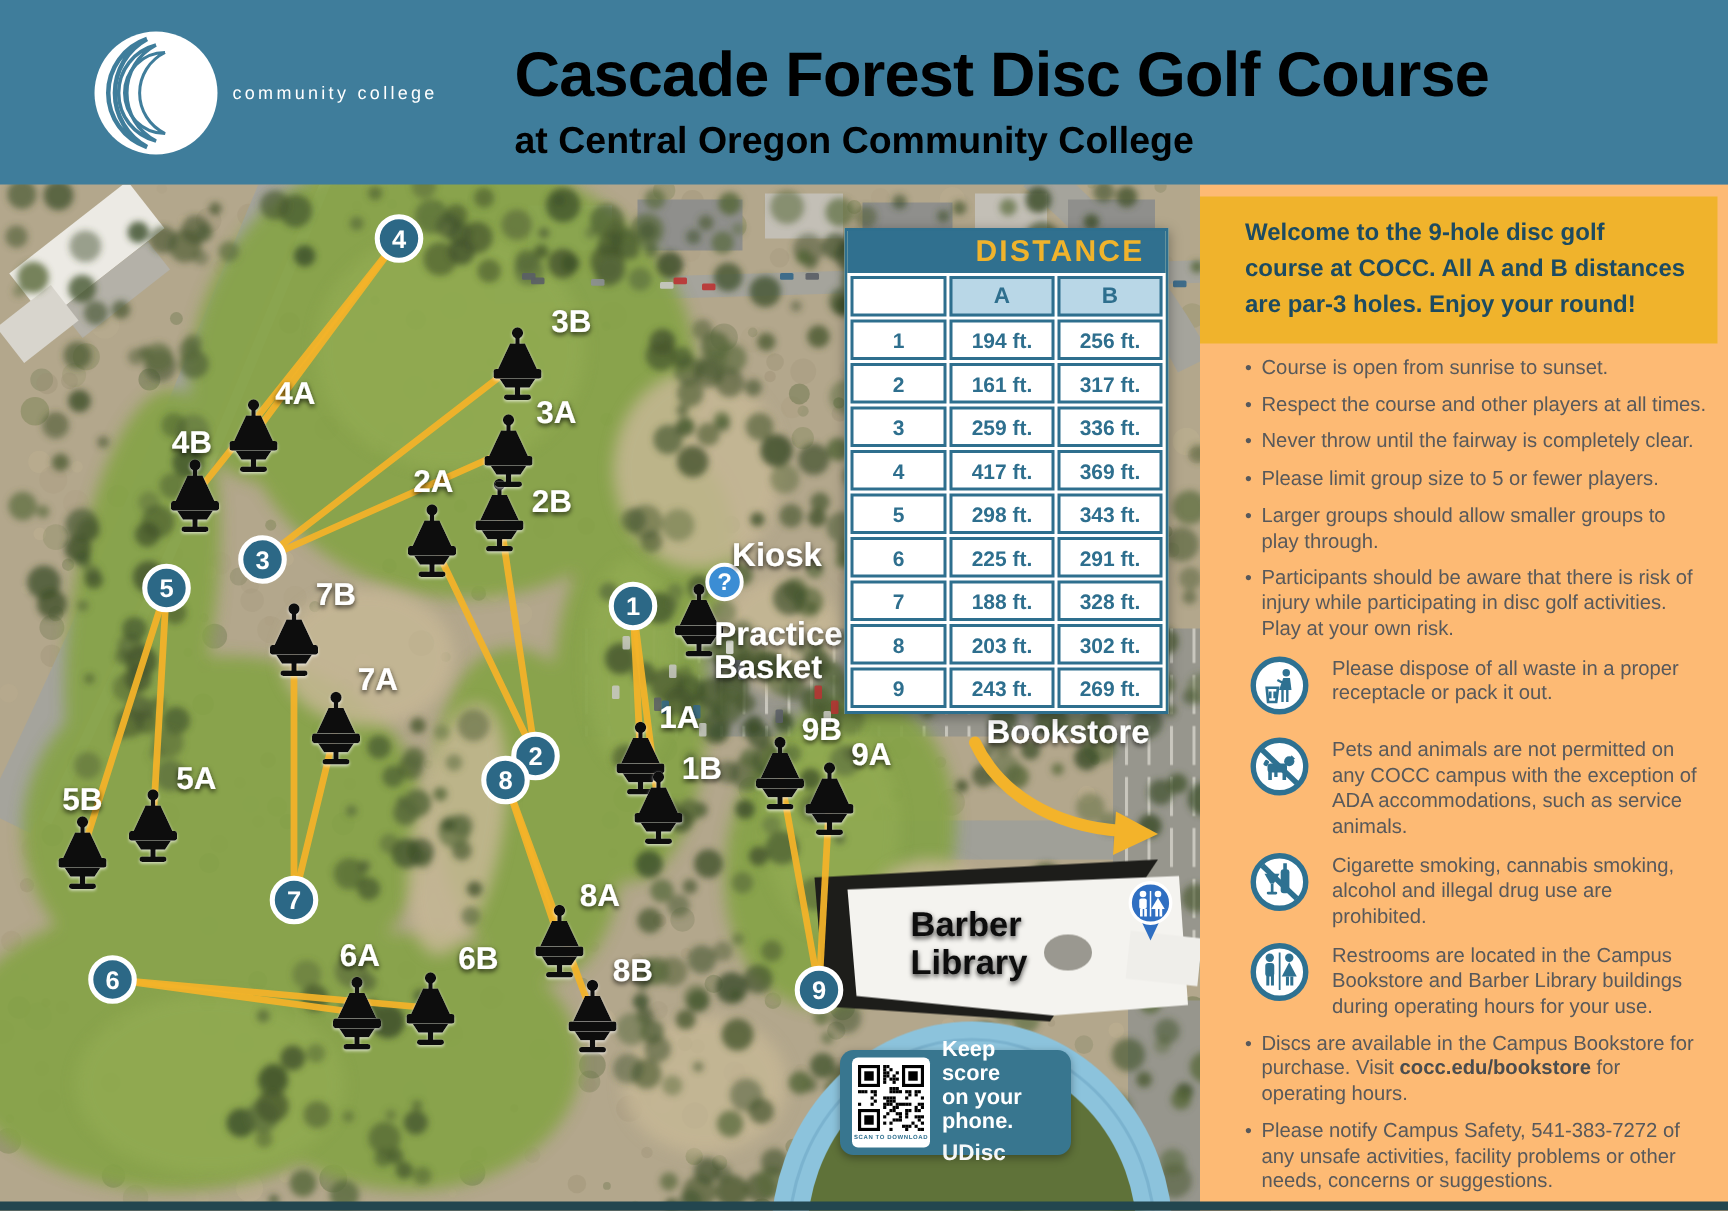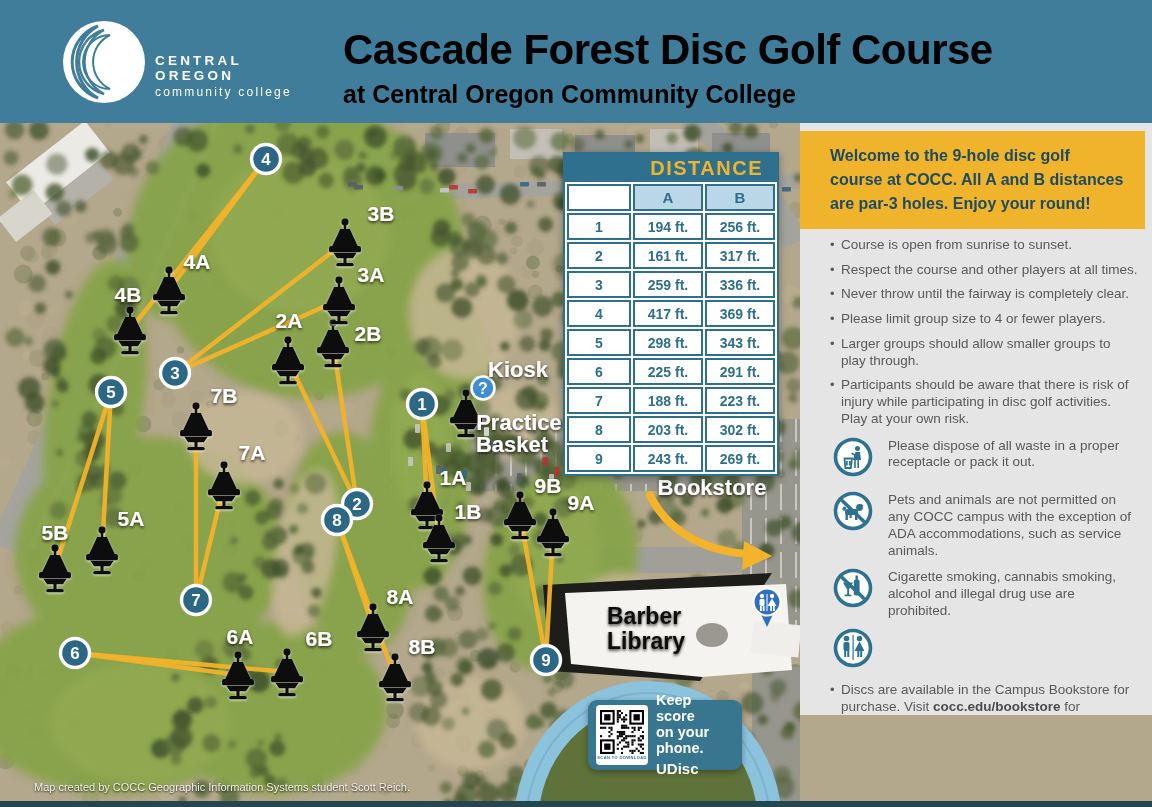--- a/index.html
+++ b/index.html
@@ -22,34 +22,34 @@
           border:2px solid #2e6f8e;box-shadow:0 2px 8px rgba(0,0,0,.35);}
   #distab .dt-title{height:28px;background:#30708f;color:#f0b32c;font-weight:bold;font-size:20px;
           letter-spacing:1.5px;text-align:right;padding:3px 14px 0 0;box-sizing:border-box;}
   #distab table{border-collapse:separate;border-spacing:2px;background:#fff;width:100%;}
   #distab td,#distab th{border:2px solid #2e6f8e;background:#fff;text-align:center;
           font-size:14px;font-weight:bold;color:#2e6f8e;height:21px;padding:1px 0;}
   #distab th.blank{background:#fff;border:2px solid #2e6f8e;}
   #distab th.ab{background:#b9d7e7;font-size:15px;}
   #distab col.c1{width:64px}#distab col.c2{width:70px}#distab col.c3{width:70px}
   
-  #udisc-box{position:absolute;left:588px;top:577px;width:154px;height:70px;background:#38768f;
+  #udisc-box{position:absolute;left:560px;top:577px;width:154px;height:70px;background:#38768f;
           border-radius:9px;z-index:20;display:flex;align-items:center;padding:0 8px;box-sizing:border-box;
           box-shadow:0 2px 6px rgba(0,0,0,.35);}
   #qr-card{width:52px;height:60px;background:#fff;border-radius:4px;display:flex;flex-direction:column;
           align-items:center;justify-content:center;flex:0 0 auto;}
   #qr-card .scan{font-size:4px;font-weight:bold;color:#2e6f8e;letter-spacing:.4px;margin-top:1px;}
   #udisc-text{color:#fff;margin-left:8px;line-height:1.1;}
   #udisc-text .ks{font-size:14.5px;font-weight:bold;}
   #udisc-text .brand{font-size:15px;font-weight:bold;margin-top:4px;opacity:.95;}
   
   #attribution{position:absolute;left:34px;bottom:14px;color:#f2f0ea;font-size:11px;z-index:20;
           text-shadow:0 1px 2px rgba(0,0,0,.8);}
   
-  #sidebar{position:absolute;left:800px;top:123px;width:352px;height:592px;background:#e5e5e5;
+  #sidebar{position:absolute;left:800px;top:123px;width:352px;height:684px;background:#fdba74;
           overflow:hidden;z-index:25;}
   #welcome{margin:8px 7px 0 0;background:#f0b32c;color:#1d4b61;font-weight:bold;font-size:16px;
           line-height:1.5;padding:13px 20px 13px 30px;box-sizing:border-box;}
   #guidelines-title{color:#2d7090;font-size:30px;font-weight:bold;letter-spacing:2.5px;margin:16px 0 6px 30px;}
   #glist{margin:0 14px 0 30px;}
   .bullet{display:flex;color:#58595b;font-size:13.5px;line-height:1.24;margin-top:8px;}
   .bullet .dot{flex:0 0 11px;color:#58595b;font-size:13px;}
   .icon-row{display:flex;align-items:flex-start;margin-top:8px;color:#58595b;font-size:13.5px;line-height:1.24;}
   .icon-row .circ{flex:0 0 42px;margin-right:14px;margin-left:2px;}
   .icon-row .txt{padding-top:2px;}
@@ -65,21 +65,20 @@
   <div id="header">
     <div id="logo">
       <svg width="250" height="94" viewBox="0 0 250 94">
         <circle cx="42" cy="46" r="41" fill="#ffffff"></circle>
         <path d="M30 8 A40 40 0 0 0 30 84 A46 46 0 0 1 30 8 Z" fill="#3f7d9b" opacity="0"></path>
         <path d="M36 10 a38 38 0 0 0 0 72 a41 41 0 0 1 0 -72" fill="none" stroke="#3f7d9b" stroke-width="3"></path>
         <path d="M42 14 a33 33 0 0 0 0 64 a36 36 0 0 1 0 -64" fill="none" stroke="#3f7d9b" stroke-width="2.4"></path>
         <path d="M48 19 a27 27 0 0 0 0 54 a30 30 0 0 1 0 -54" fill="none" stroke="#3f7d9b" stroke-width="2"></path>
       </svg>
       <div class="logo-text">
-        <div class="logo-line1">CENTRAL OREGON</div>
         <div class="logo-line2">community college</div>
       </div>
     </div>
     <div id="titles">
       <div id="main-title">Cascade Forest Disc Golf Course</div>
       <div id="sub-title">at Central Oregon Community College</div>
     </div>
   </div>
 
   <div id="map">
@@ -1572,21 +1571,21 @@
               <td>343 ft.</td>
             </tr>
             <tr>
               <td>6</td>
               <td>225 ft.</td>
               <td>291 ft.</td>
             </tr>
             <tr>
               <td>7</td>
               <td>188 ft.</td>
-              <td>223 ft.</td>
+              <td>328 ft.</td>
             </tr>
             <tr>
               <td>8</td>
               <td>203 ft.</td>
               <td>302 ft.</td>
             </tr>
             <tr>
               <td>9</td>
               <td>243 ft.</td>
               <td>269 ft.</td>
@@ -1706,41 +1705,40 @@
           </svg>
         <div class="scan">SCAN TO DOWNLOAD</div>
       </div>
       <div id="udisc-text">
         <div class="ks">Keep score</div>
         <div class="ks">on your phone.</div>
         <div class="brand">UDisc</div>
       </div>
     </div>
 
-    <div id="attribution">Map created by COCC Geographic Information Systems student Scott Reich.</div>
   </div>
 
   <div id="sidebar">
     <div id="welcome">Welcome to the 9-hole disc golf course at COCC. All A and B distances are par-3 holes. Enjoy your round!</div>
     <div id="glist">
         <div class="bullet">
           <span class="dot">•</span>
           <span>Course is open from sunrise to sunset.</span>
         </div>
         <div class="bullet">
           <span class="dot">•</span>
           <span>Respect the course and other players at all times.</span>
         </div>
         <div class="bullet">
           <span class="dot">•</span>
           <span>Never throw until the fairway is completely clear.</span>
         </div>
         <div class="bullet">
           <span class="dot">•</span>
-          <span>Please limit group size to 4 or fewer players.</span>
+          <span>Please limit group size to 5 or fewer players.</span>
         </div>
         <div class="bullet">
           <span class="dot">•</span>
           <span>Larger groups should allow smaller groups to play through.</span>
         </div>
         <div class="bullet">
           <span class="dot">•</span>
           <span>Participants should be aware that there is risk of injury while participating in disc golf activities. Play at your own risk.</span>
         </div>
         <div class="icon-row">
@@ -1796,20 +1794,21 @@
                 <rect x="11.5" y="15" width="6" height="9" rx="2"></rect>
                 <rect x="12.2" y="23" width="2" height="7"></rect>
                 <rect x="15.3" y="23" width="2" height="7"></rect>
                 <circle cx="27.5" cy="11.5" r="2.8"></circle>
                 <polygon points="27.5,14.5 32.5,24 22.5,24"></polygon>
                 <rect x="25.3" y="24" width="2" height="6"></rect>
                 <rect x="28.2" y="24" width="2" height="6"></rect>
                 <rect x="20.5" y="8" width="1.2" height="25"></rect>
               </g>
             </svg></div>
+          <div class="txt">Restrooms are located in the Campus Bookstore and Barber Library buildings during operating hours for your use.</div>
         </div>
         <div class="bullet">
           <span class="dot">•</span>
           <span>Discs are available in the Campus Bookstore for purchase. Visit <span class="bold">cocc.edu/bookstore</span> for operating hours.</span>
         </div>
         <div class="bullet">
           <span class="dot">•</span>
           <span>Please notify Campus Safety, 541-383-7272 of any unsafe activities, facility problems or other needs, concerns or suggestions.</span>
         </div>
       </div>

